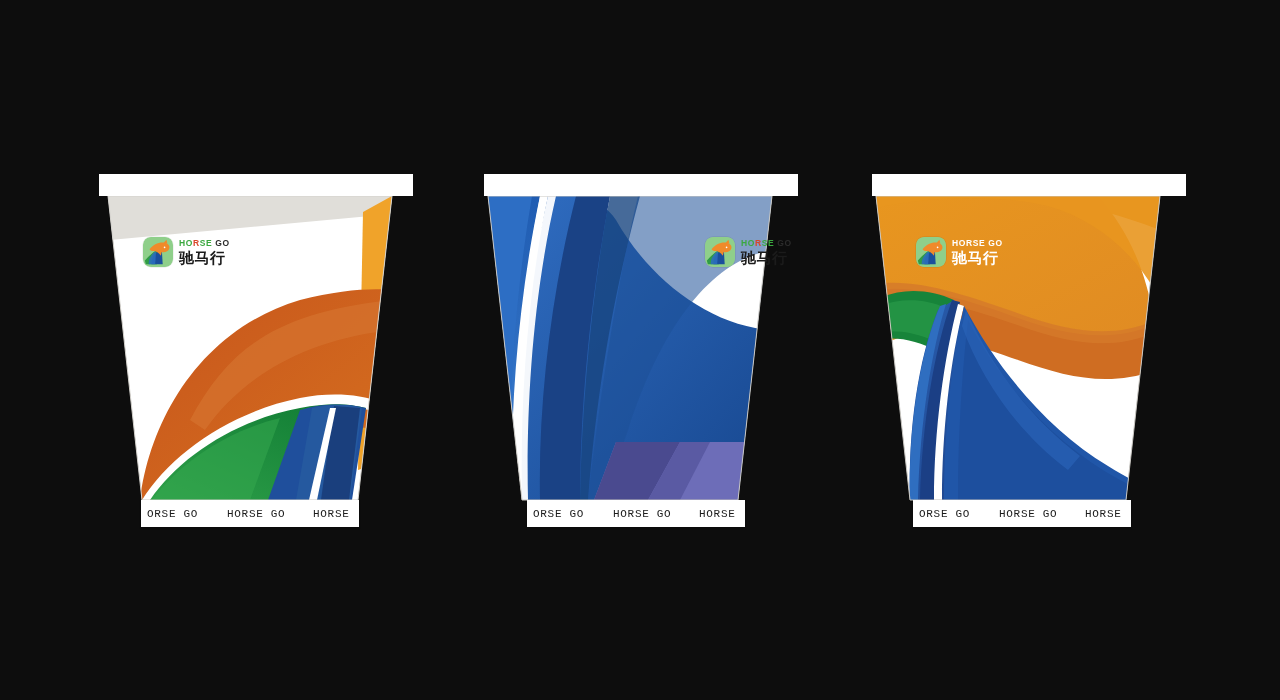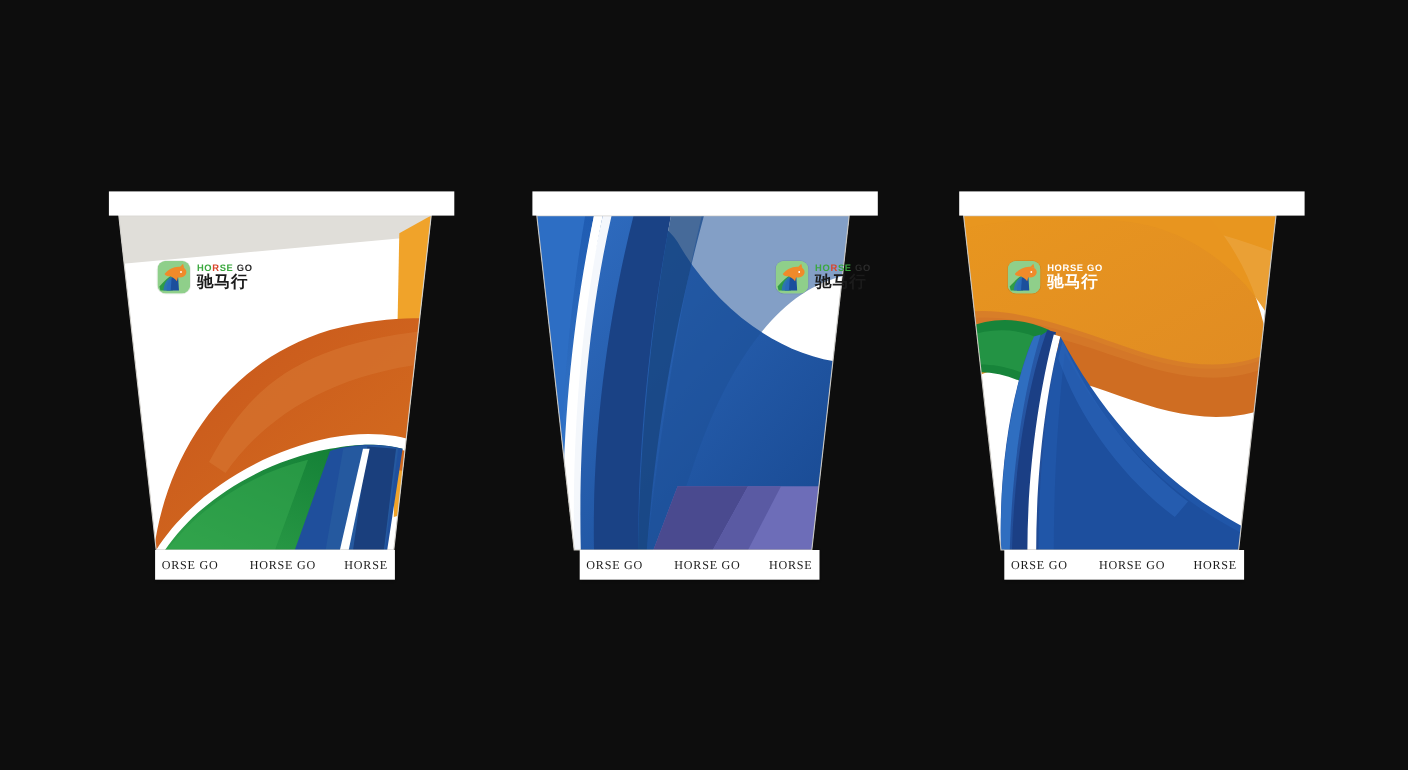--- a/index.html
+++ b/index.html
@@ -40,39 +40,39 @@
     white-space:nowrap;
     font-family:"Liberation Sans", sans-serif;
   }
   .logo-en .l{display:inline-block;}
   .logo-cn{
     font-size:15px;
     font-weight:bold;
     letter-spacing:.5px;
     margin-top:2px;
     white-space:nowrap;
-    font-family:Liberation Mono, monospace;
+    font-family:Liberation Sans, sans-serif;
   }
 
   
   .band{
     position:absolute;
     background:#ffffff;
     display:flex;
     align-items:center;
     overflow:hidden;
     box-shadow:0 1px 2px rgba(0,0,0,.25);
   }
   .band .bandtext{
     position:absolute;
     font-size:11px;
     letter-spacing:.7px;
     color:#1b1b1b;
     white-space:nowrap;
-    font-family:Liberation Serif, serif;
+    font-family:Liberation Mono, monospace;
   }
 
   
   .rim{
     position:absolute;
     background:#ffffff;
   }
 </style>
 </head>
 <body style="background: rgb(13, 13, 13);">

